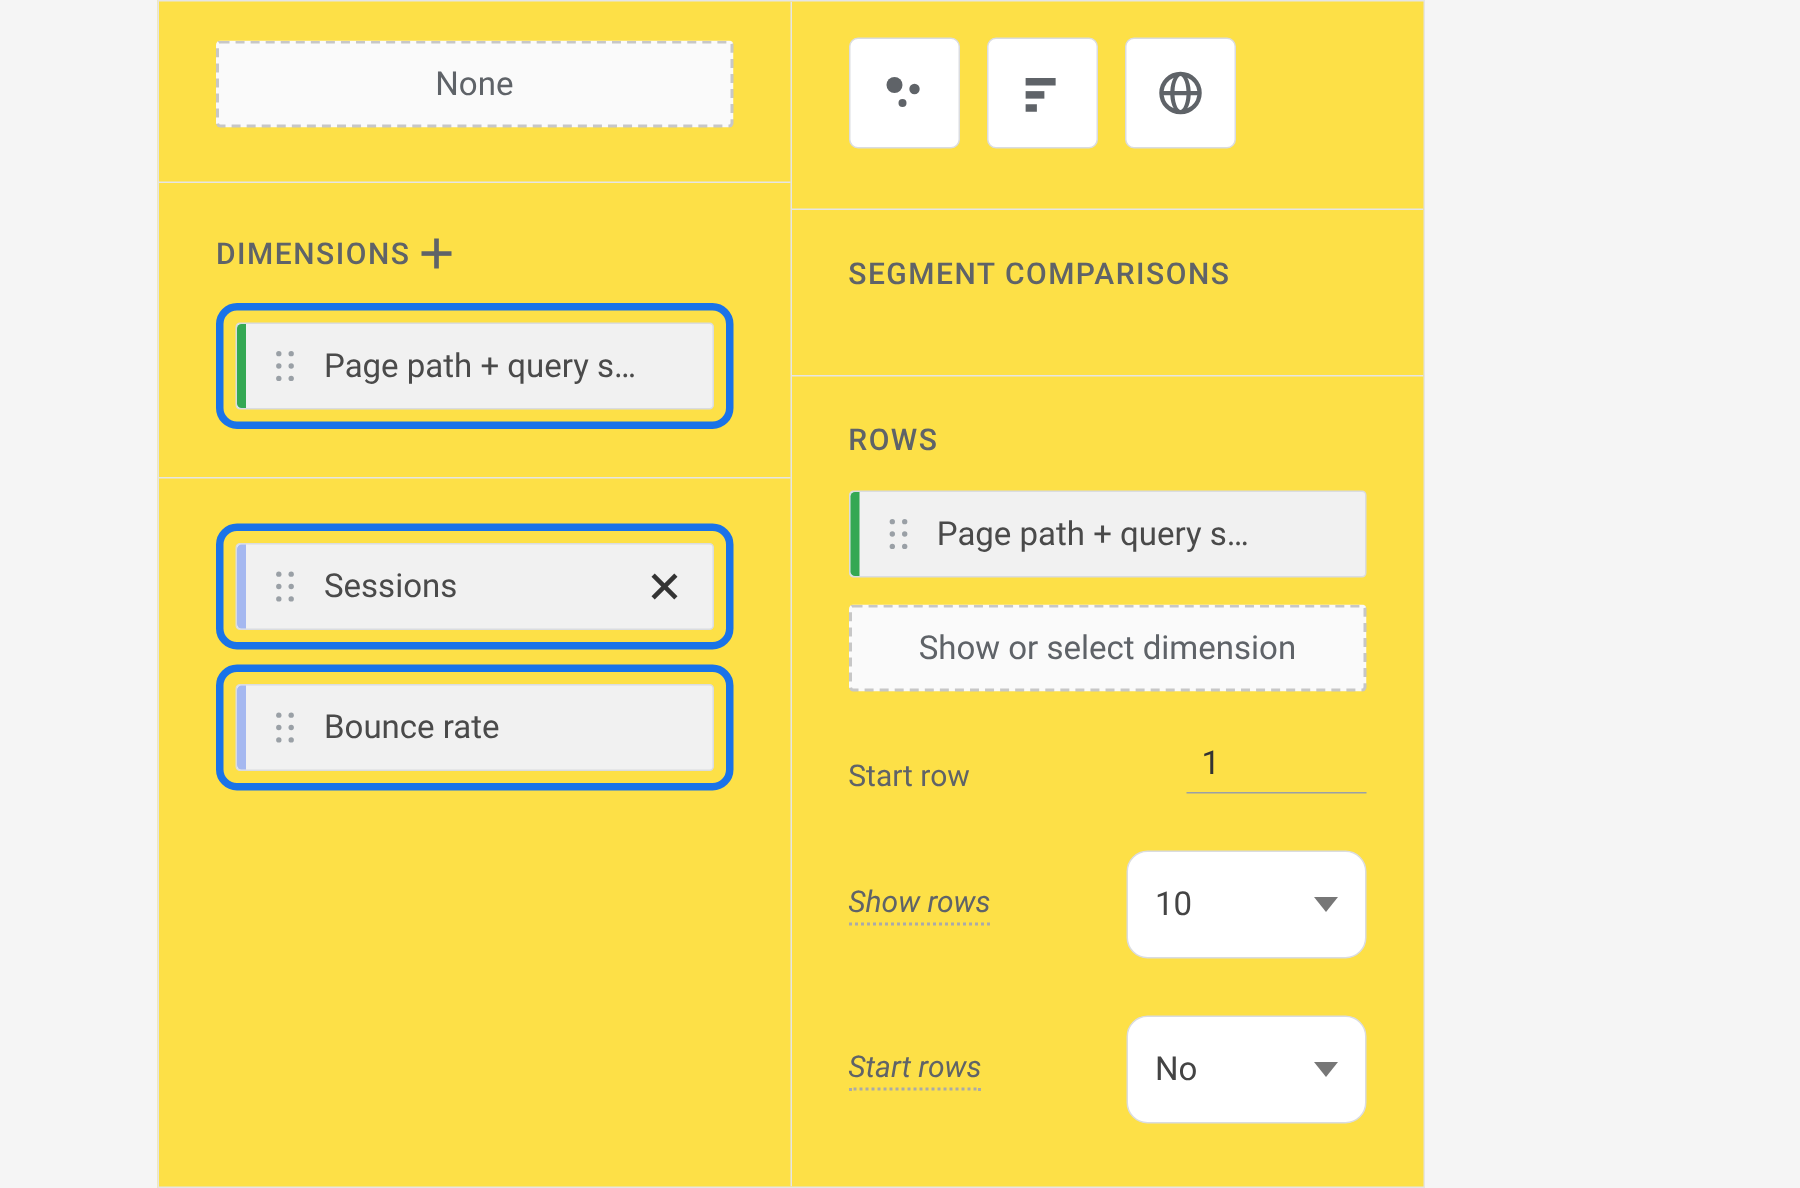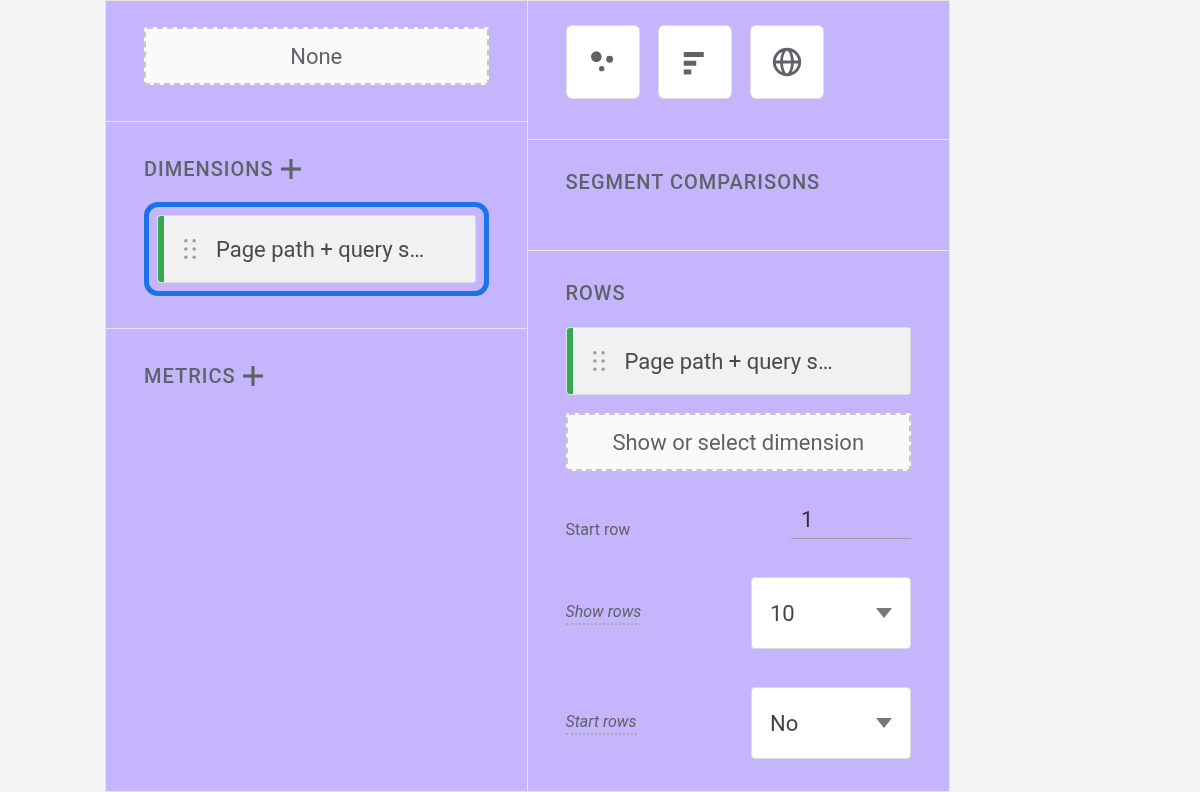--- a/index.html
+++ b/index.html
@@ -10,21 +10,21 @@
     background: #f5f5f5;
     color: #333;
     overflow: hidden;
   }
   .frame {
     position: absolute;
     left: 105px;
     top: 0;
     width: 845px;
     height: 792px;
-    background: #c4b5fd;
+    background: #fde047;
     border: 1px solid #e5e5e5;
     display: flex;
     overflow: hidden;
   }
   .left-panel {
     width: 422px;
     border-right: 1px solid #e5e5e5;
     display: flex;
     flex-direction: column;
   }
@@ -58,21 +58,21 @@
     display: flex;
     align-items: center;
     justify-content: center;
     color: #5f6368;
     cursor: pointer;
     background: none;
     border: none;
   }
 
   .chip {
-    height: 68px;
+    height: 58px;
     background: #f1f1f1;
     border: 1px solid #dadce0;
     border-radius: 3px;
     display: flex;
     align-items: center;
     padding: 0 10px;
     position: relative;
     font-size: 22px;
     color: #4a4a4a;
     cursor: grab;
@@ -148,21 +148,21 @@
     background: #fff;
   }
 
   .field-row {
     display: flex;
     align-items: flex-end;
     justify-content: space-between;
     margin-top: 30px;
   }
   .field-label {
-    font-size: 16px;
+    font-size: 20px;
     color: #5f6368;
   }
   .field-label.dotted {
     border-bottom: 2px dotted #aaa;
     padding-bottom: 2px;
     font-style: italic;
   }
   .input-underline {
     background: none;
     border: none;
@@ -172,21 +172,21 @@
     padding: 6px 4px;
     color: #333;
     font-family: inherit;
     text-align: left;
   }
 
   .select-box {
     width: 160px;
     height: 72px;
     border: 1px solid #dadce0;
-    border-radius: 4px;
+    border-radius: 14px;
     display: flex;
     align-items: center;
     justify-content: space-between;
     padding: 0 18px;
     font-size: 22px;
     color: #444;
     cursor: pointer;
     background: #fff;
   }
   .select-box .caret { color: #777; }
@@ -228,31 +228,60 @@
                 <circle cx="2" cy="14" r="1.3" fill="#9aa0a6"></circle>
                 <circle cx="8" cy="14" r="1.3" fill="#9aa0a6"></circle>
               </svg>
           </div>
           <span class="label" style="max-width:240px;">Page path + query s…</span>
         </div>
       </div>
     </div>
 
     <div class="section no-border">
-      <div class="section-header">
-        <span class="section-title">METRICS</span>
-        <button class="plus-btn">
-          <svg width="30" height="30" viewBox="0 0 24 24" fill="none" stroke="#5f6368" stroke-width="2.5">
-              <line x1="12" y1="4" x2="12" y2="20"></line>
-              <line x1="4" y1="12" x2="20" y2="12"></line>
-            </svg>
-        </button>
-      </div>
-
-
+
+      <div class="highlight-wrap">
+        <div class="chip">
+          <div class="stripe blue"></div>
+          <div class="drag-handle">
+            <svg width="14" height="22" viewBox="0 0 10 16">
+                <circle cx="2" cy="2" r="1.3" fill="#9aa0a6"></circle>
+                <circle cx="8" cy="2" r="1.3" fill="#9aa0a6"></circle>
+                <circle cx="2" cy="8" r="1.3" fill="#9aa0a6"></circle>
+                <circle cx="8" cy="8" r="1.3" fill="#9aa0a6"></circle>
+                <circle cx="2" cy="14" r="1.3" fill="#9aa0a6"></circle>
+                <circle cx="8" cy="14" r="1.3" fill="#9aa0a6"></circle>
+              </svg>
+          </div>
+          <span class="label">Sessions</span>
+          <div class="close">
+            <svg width="26" height="26" viewBox="0 0 24 24" fill="none" stroke="#333" stroke-width="2.8">
+                <line x1="5" y1="5" x2="19" y2="19"></line>
+                <line x1="19" y1="5" x2="5" y2="19"></line>
+              </svg>
+          </div>
+        </div>
+      </div>
+
+      <div class="highlight-wrap">
+        <div class="chip">
+          <div class="stripe blue"></div>
+          <div class="drag-handle">
+            <svg width="14" height="22" viewBox="0 0 10 16">
+                <circle cx="2" cy="2" r="1.3" fill="#9aa0a6"></circle>
+                <circle cx="8" cy="2" r="1.3" fill="#9aa0a6"></circle>
+                <circle cx="2" cy="8" r="1.3" fill="#9aa0a6"></circle>
+                <circle cx="8" cy="8" r="1.3" fill="#9aa0a6"></circle>
+                <circle cx="2" cy="14" r="1.3" fill="#9aa0a6"></circle>
+                <circle cx="8" cy="14" r="1.3" fill="#9aa0a6"></circle>
+              </svg>
+          </div>
+          <span class="label">Bounce rate</span>
+        </div>
+      </div>
     </div>
 
   </div>
 
   <div class="right-panel">
 
     <div class="viz-row">
       <button class="viz-btn">
         <svg width="32" height="32" viewBox="0 0 24 24" fill="#5f6368">
             <circle cx="7" cy="8" r="4"></circle>

